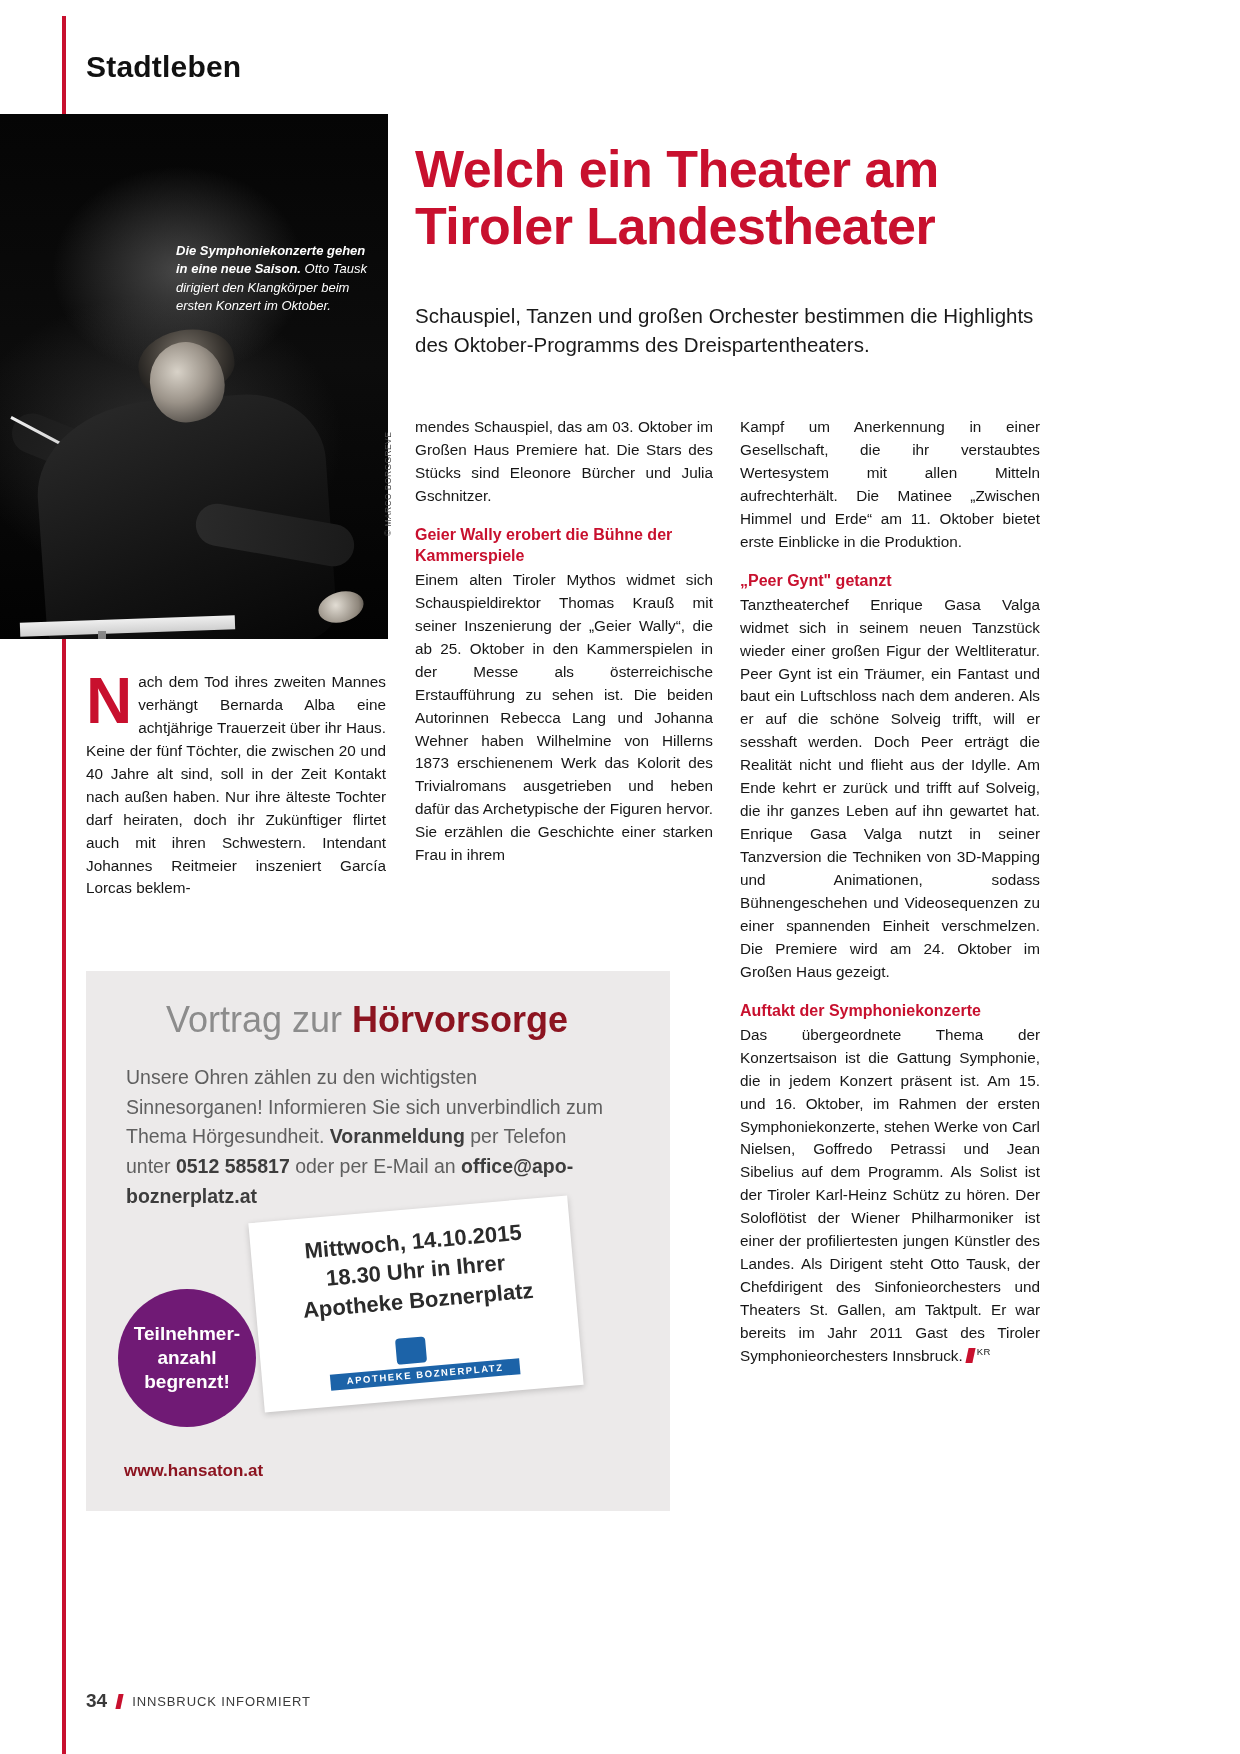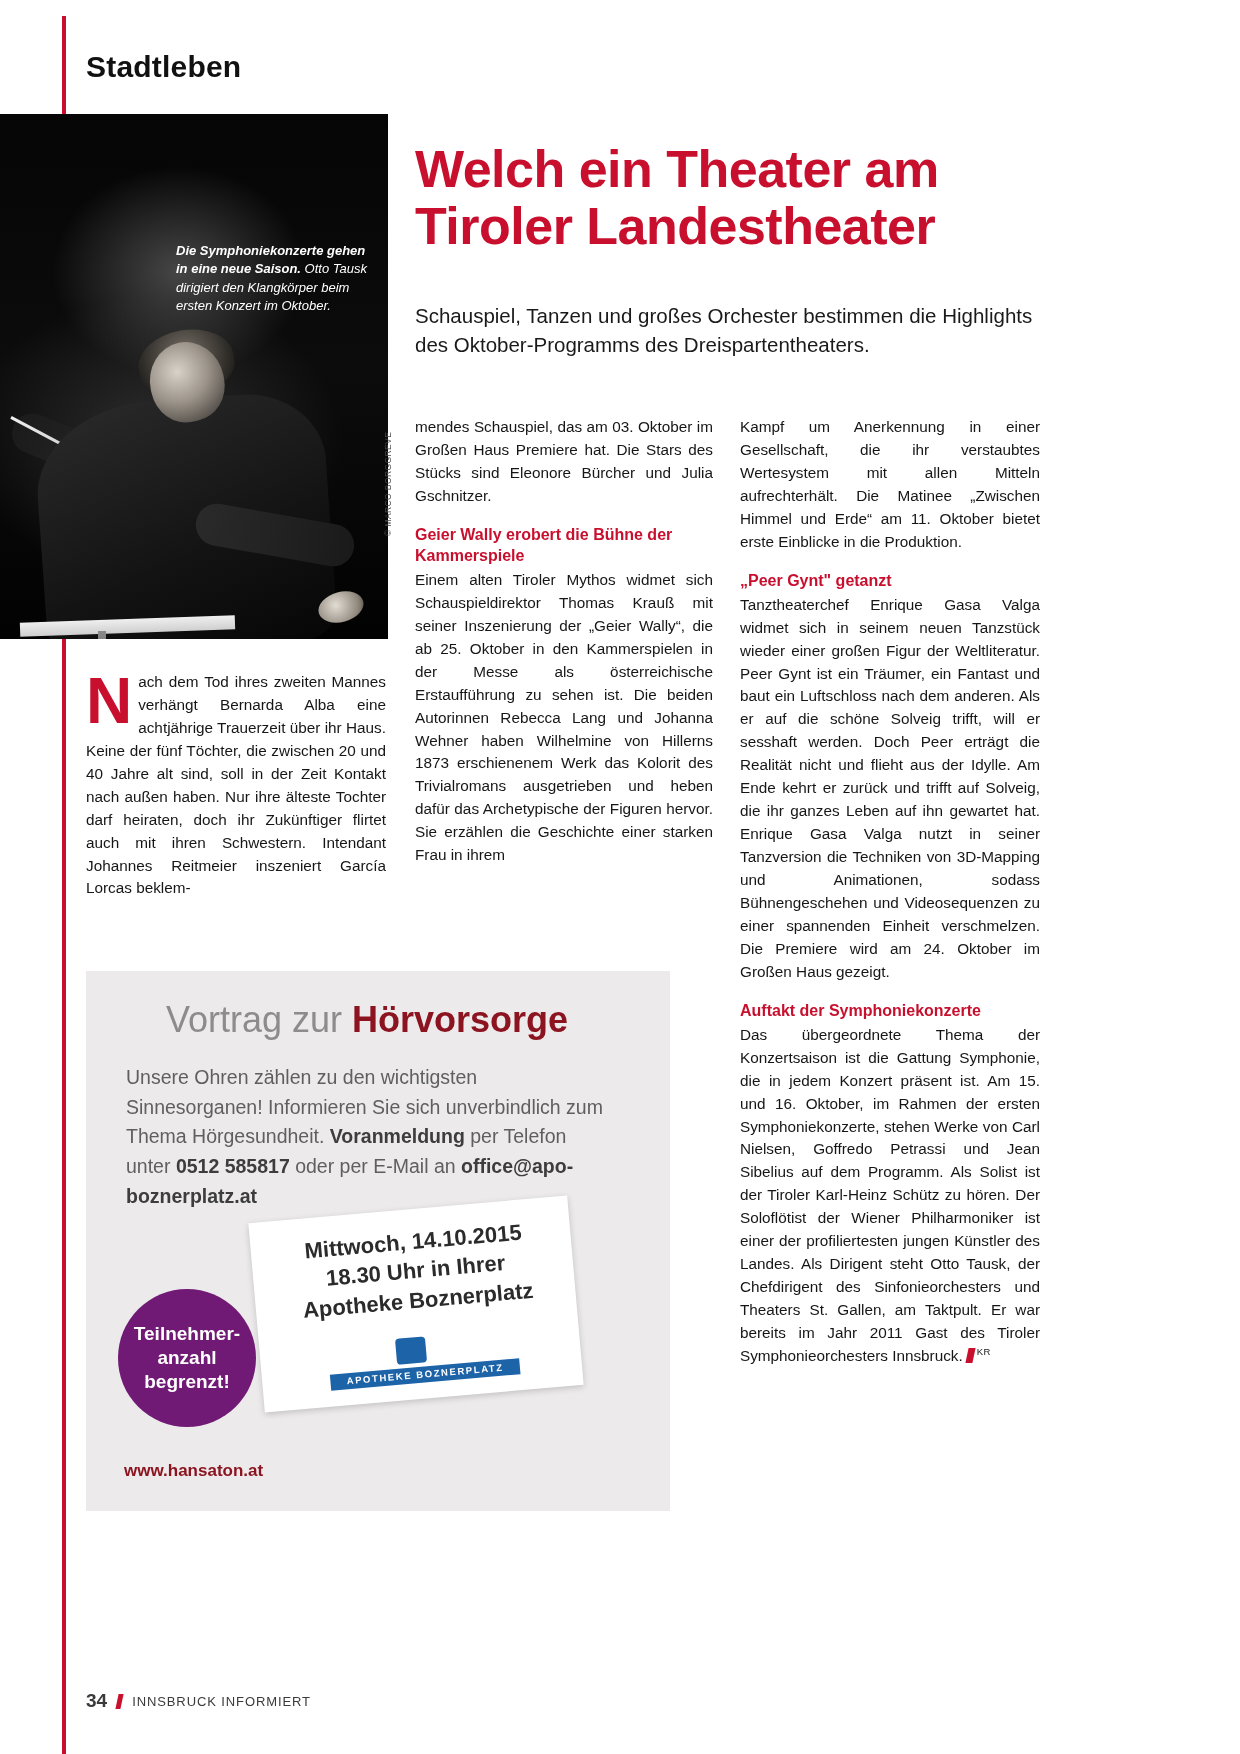--- a/index.html
+++ b/index.html
@@ -448,21 +448,21 @@
     <div class="cond-hair"></div>
     <div class="cond-head"></div>
     <div class="music-stand"></div>
     <div class="stand-pole"></div>
 
     <div class="photo-caption"><span>Die Symphoniekonzerte gehen in eine neue Saison.</span><span class="reg"> Otto Tausk dirigiert den Klangkörper beim ersten Konzert im Oktober.</span></div>
   </div>
   <div class="photo-credit">© MARCO BORGGREVE</div>
 
   <div class="headline">Welch ein Theater am Tiroler Landestheater</div>
-  <div class="standfirst">Schauspiel, Tanzen und großes Orchester bestimmen die Highlights des Oktober-Programms des Dreispartentheaters.</div>
+  <div class="standfirst">Schauspiel, Tanzen und großen Orchester bestimmen die Highlights des Oktober-Programms des Dreispartentheaters.</div>
 
   <div class="col col-1">
     <p class="dropcap-para"><span class="dropcap">N</span><span>ach dem Tod ihres zweiten Mannes verhängt Bernarda Alba eine achtjährige Trauerzeit über ihr Haus. Keine der fünf Töchter, die zwischen 20 und 40 Jahre alt sind, soll in der Zeit Kontakt nach außen haben. Nur ihre älteste Tochter darf heiraten, doch ihr Zukünftiger flirtet auch mit ihren Schwestern. Intendant Johannes Reitmeier inszeniert García Lorcas beklem-</span></p>
   </div>
 
   <div class="col col-2">
     <p>mendes Schauspiel, das am 03. Oktober im Großen Haus Premiere hat. Die Stars des Stücks sind Eleonore Bürcher und Julia Gschnitzer.</p>
     <h3 class="subhead">Geier Wally erobert die Bühne der Kammerspiele</h3>
     <p>Einem alten Tiroler Mythos widmet sich Schauspieldirektor Thomas Krauß mit seiner Inszenierung der „Geier Wally“, die ab 25. Oktober in den Kammerspielen in der Messe als österreichische Erstaufführung zu sehen ist. Die beiden Autorinnen Rebecca Lang und Johanna Wehner haben Wilhelmine von Hillerns 1873 erschienenem Werk das Kolorit des Trivialromans ausgetrieben und heben dafür das Archetypische der Figuren hervor. Sie erzählen die Geschichte einer starken Frau in ihrem</p>
   </div>

